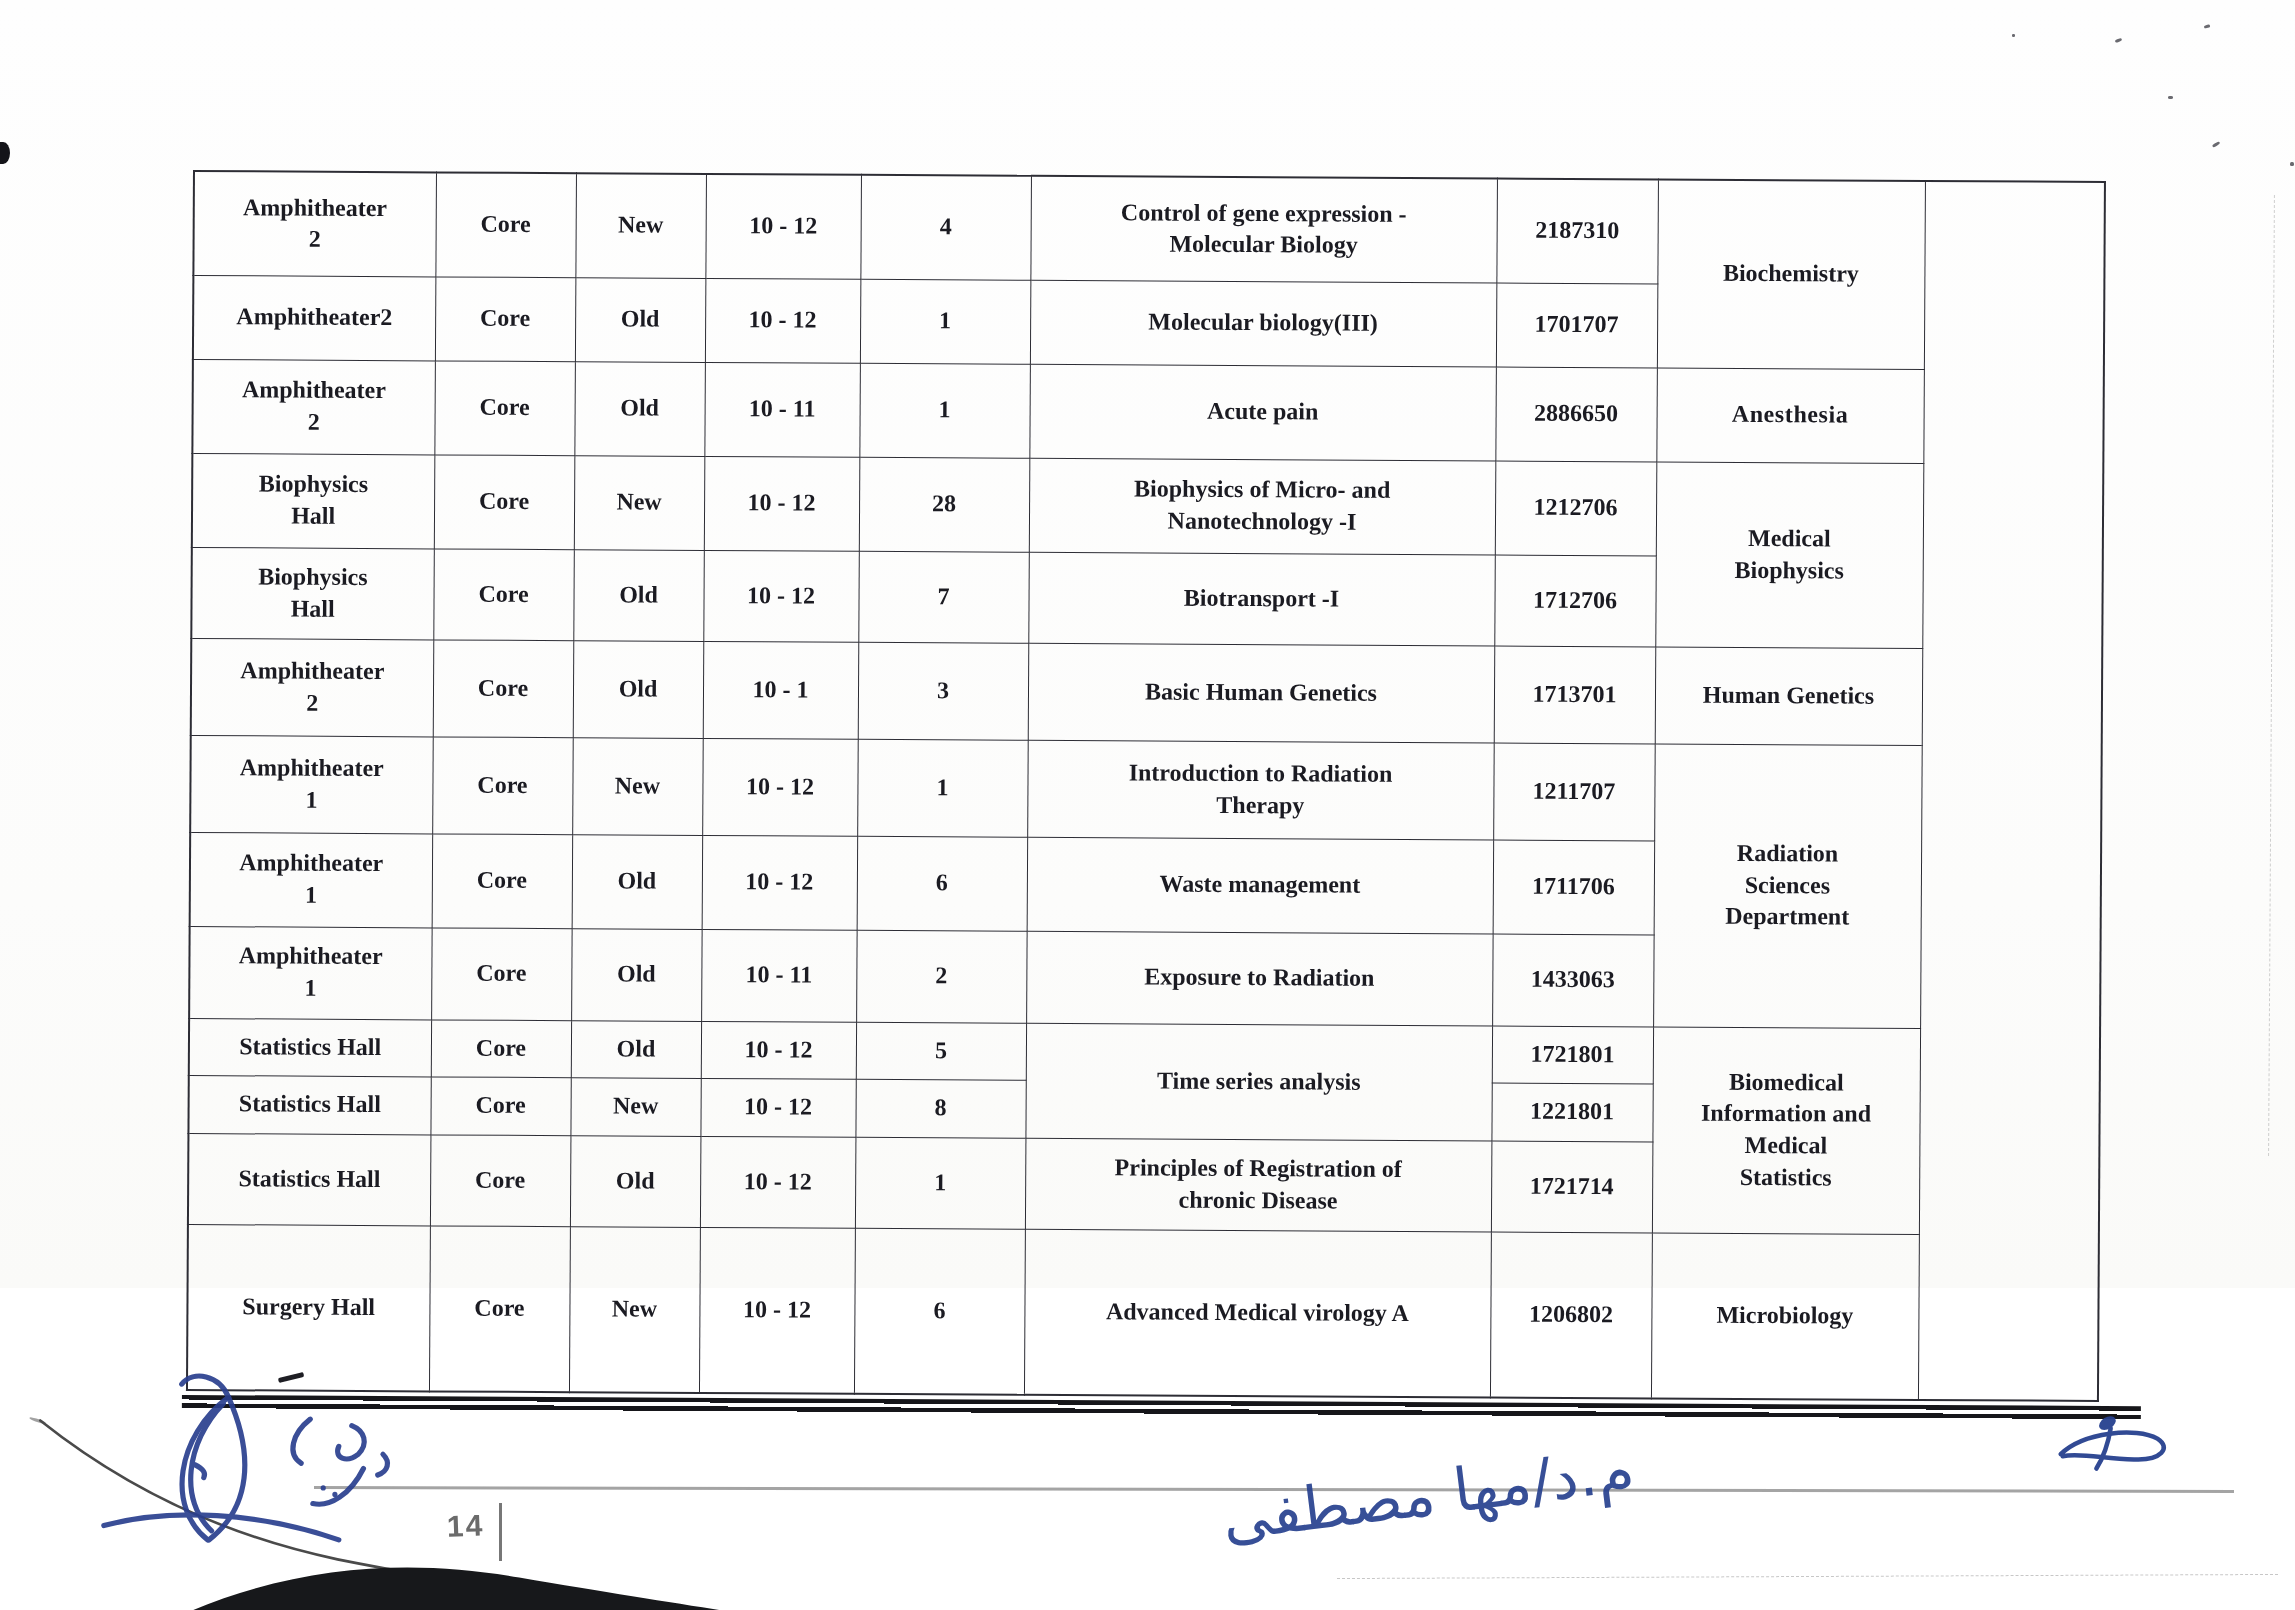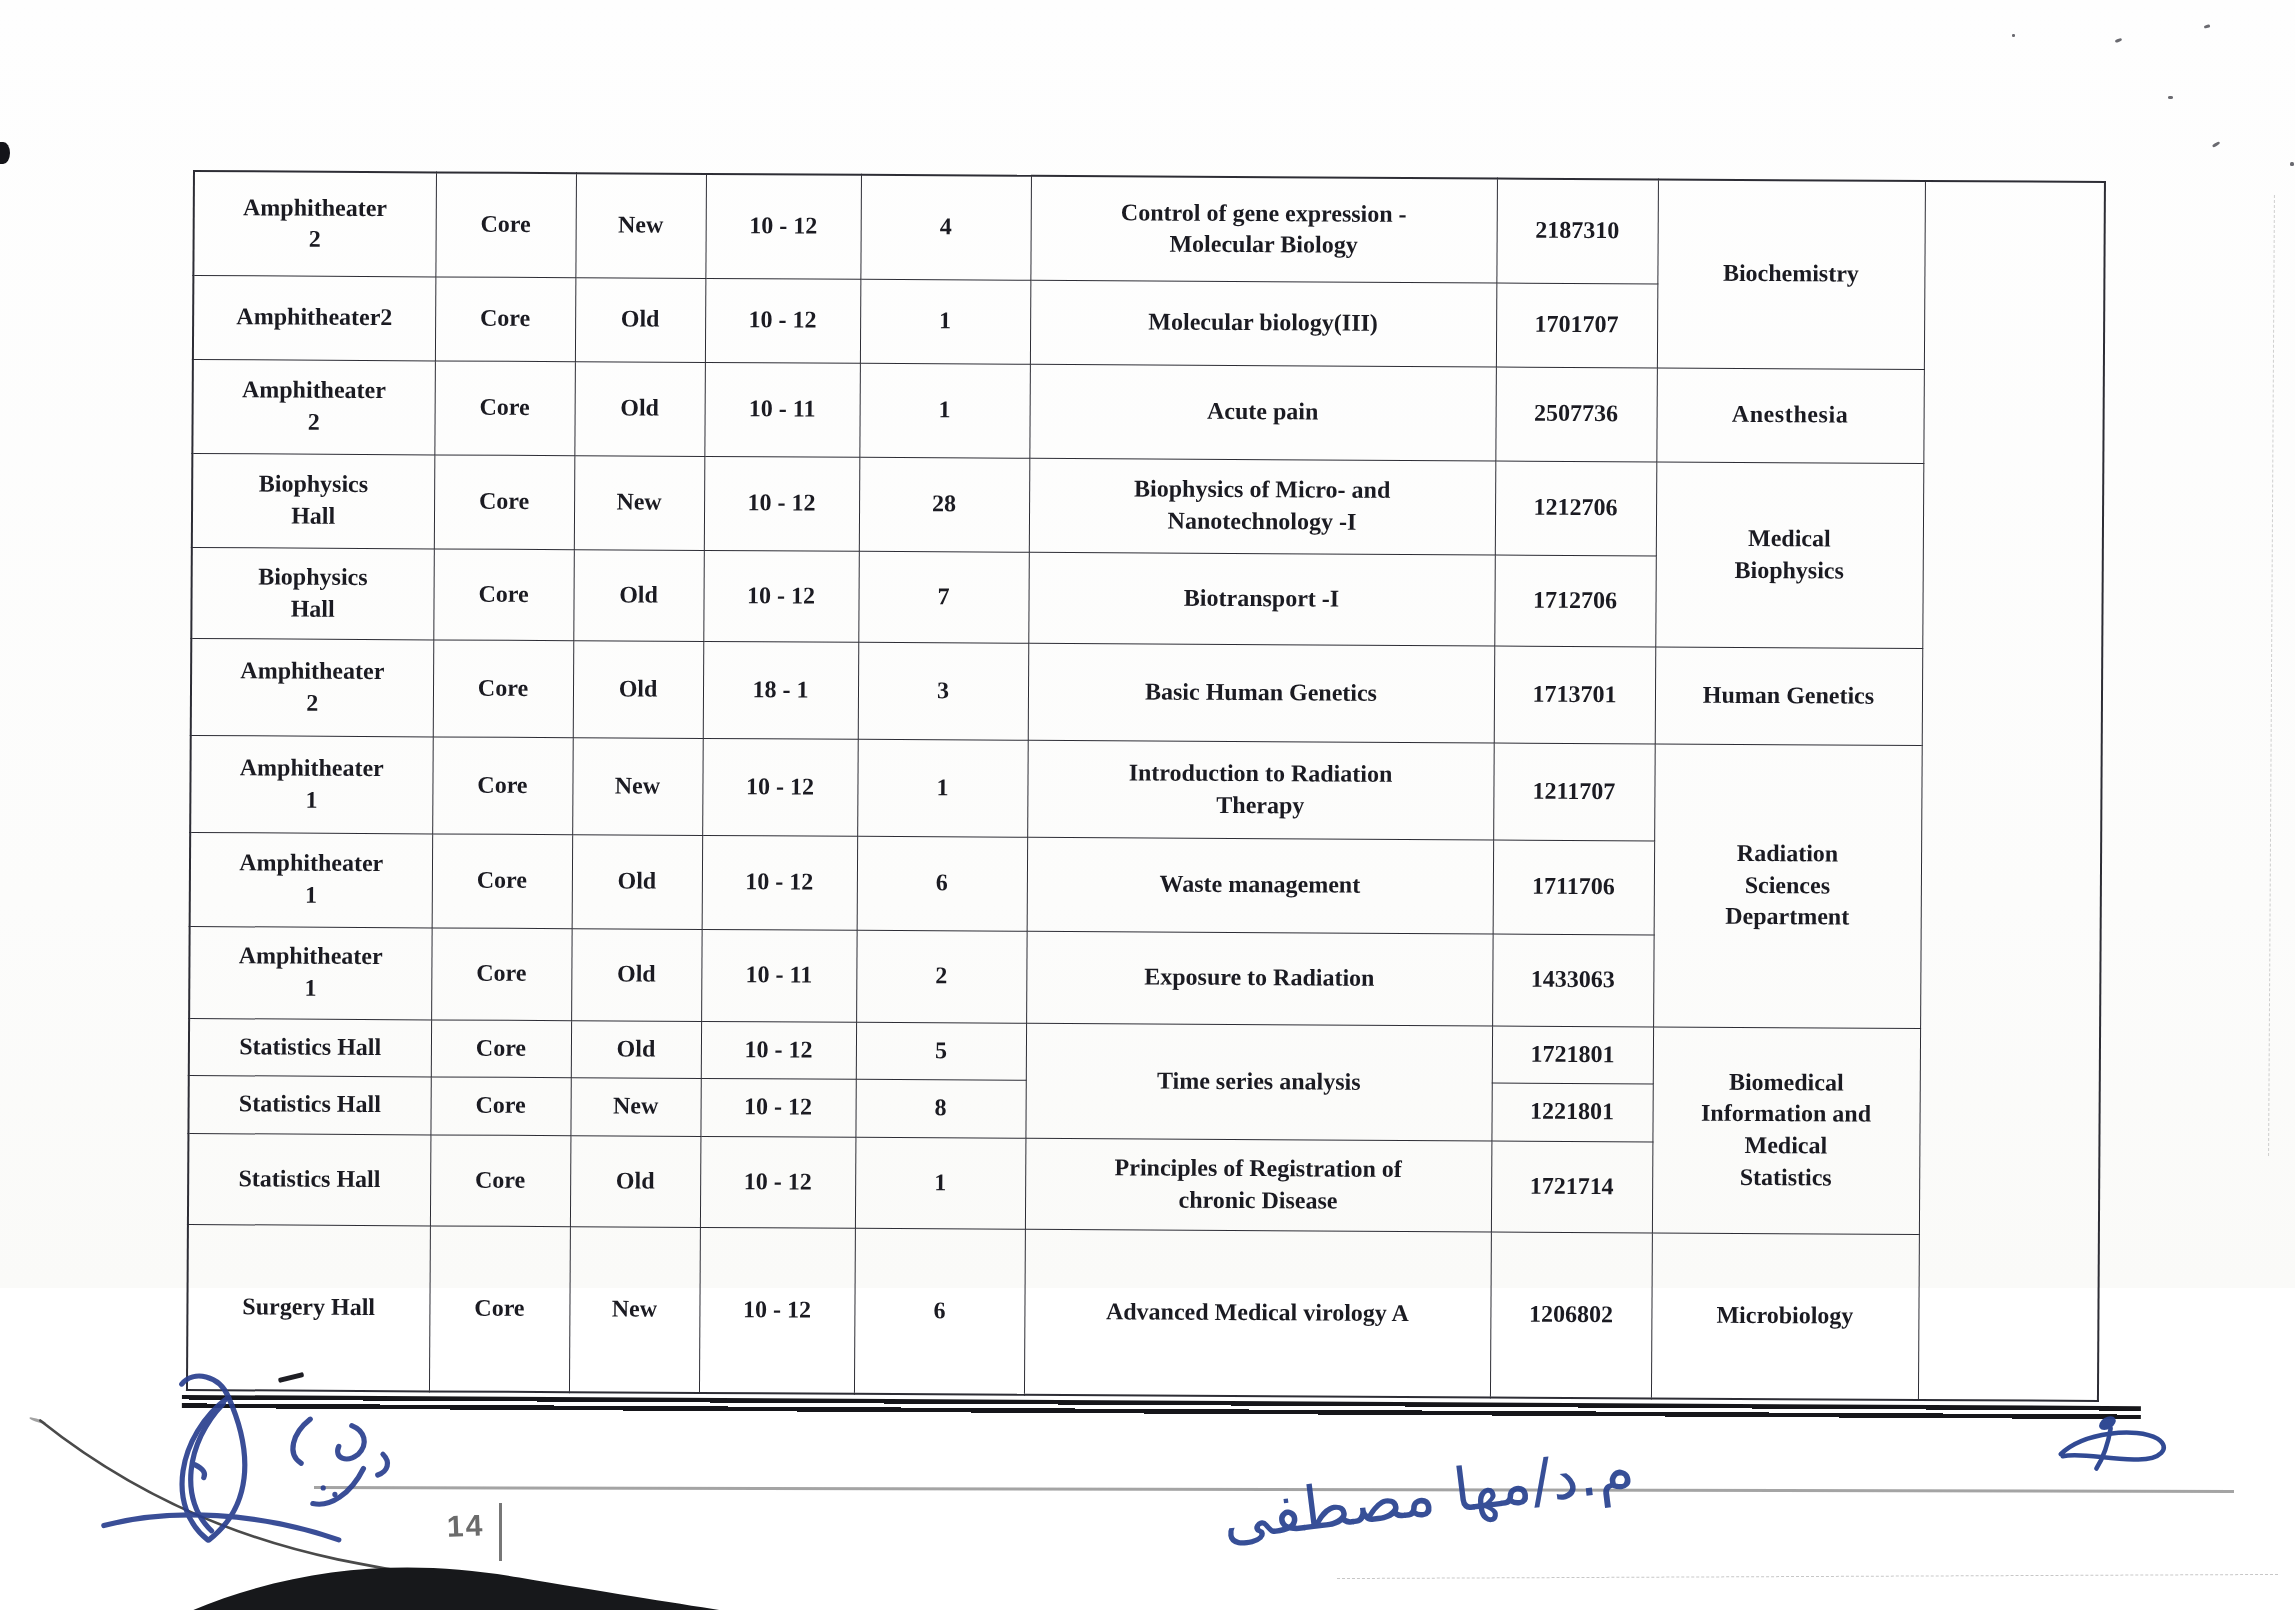--- a/index.html
+++ b/index.html
@@ -84,21 +84,21 @@
             <td>1701707</td>
           </tr>
           <tr style="height: 94px;">
             <td>Amphitheater
 2</td>
             <td>Core</td>
             <td>Old</td>
             <td>10 - 11</td>
             <td>1</td>
             <td>Acute pain</td>
-            <td>2507736</td>
+            <td>2886650</td>
             <td class="big">Anesthesia</td>
           </tr>
           <tr style="height: 94px;">
             <td>Biophysics
 Hall</td>
             <td>Core</td>
             <td>New</td>
             <td>10 - 12</td>
             <td>28</td>
             <td>Biophysics of Micro- and
@@ -115,21 +115,21 @@
             <td>10 - 12</td>
             <td>7</td>
             <td>Biotransport -I</td>
             <td>1712706</td>
           </tr>
           <tr style="height: 97px;">
             <td>Amphitheater
 2</td>
             <td>Core</td>
             <td>Old</td>
-            <td>18 - 1</td>
+            <td>10 - 1</td>
             <td>3</td>
             <td class="low">Basic Human Genetics</td>
             <td class="low">1713701</td>
             <td>Human Genetics</td>
           </tr>
           <tr style="height: 97px;">
             <td>Amphitheater
 1</td>
             <td>Core</td>
             <td>New</td>

